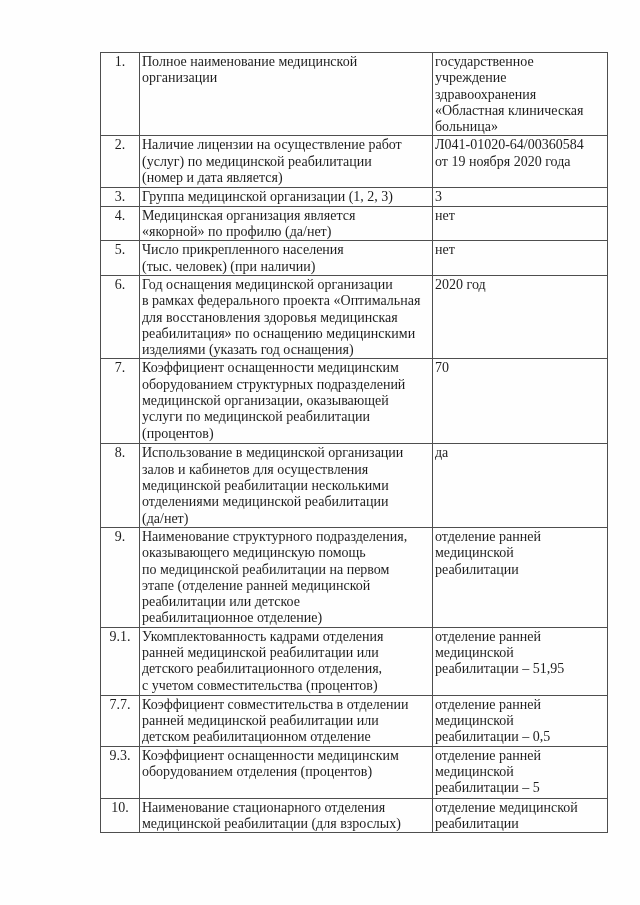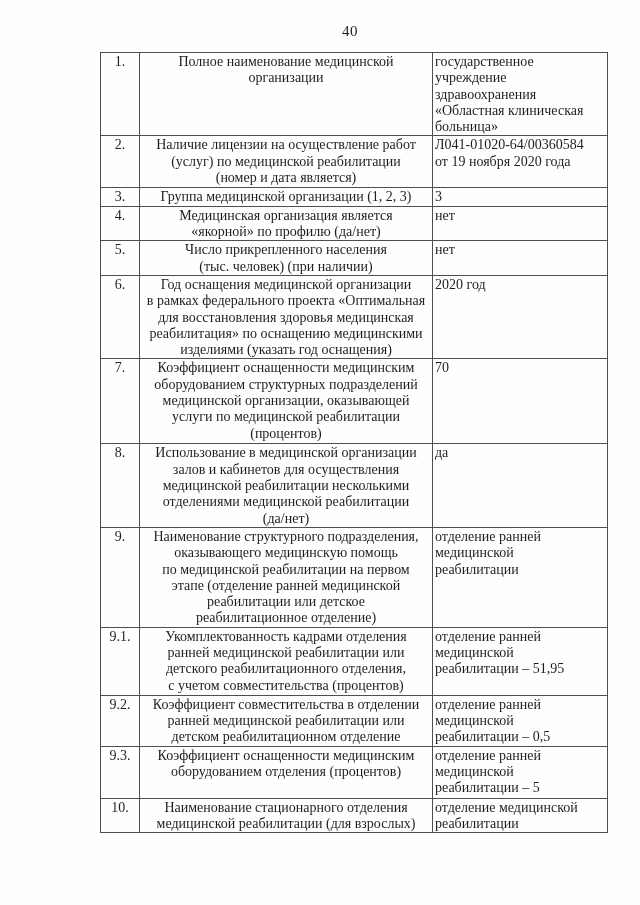--- a/index.html
+++ b/index.html
@@ -48,21 +48,20 @@
     overflow: hidden;
   }
   td.c-num {
     width: 34px;
     text-align: center;
   }
   td.c-q {
     width: 288px;
     white-space: pre-line;
     padding-left: 3px;
-    text-align: center;
   }
   td.c-a {
     width: 170px;
     text-align: left;
     white-space: pre-line;
   }
   tr.r0  { height: 83px; }
   tr.r1  { height: 52px; }
   tr.r2  { height: 18px; }
   tr.r3  { height: 33px; }
@@ -74,21 +73,20 @@
   tr.r9  { height: 68px; margin-left: 23px; }
   tr.r10 { height: 51px; }
   tr.r11 { height: 52px; padding-left: 44px; }
   tr.r12 { height: 32px; }
 </style>
 </head>
 <body>
 
 <div class="page">
 
-  <div class="page-number">40</div>
 
   <table class="doc-table">
     <tbody>
       <tr class="r0">
         <td class="c-num">1.</td>
         <td class="c-q">Полное наименование медицинской
 организации</td>
         <td class="c-a">государственное
 учреждение
 здравоохранения
@@ -163,21 +161,21 @@
         <td class="c-num">9.1.</td>
         <td class="c-q">Укомплектованность кадрами отделения
 ранней медицинской реабилитации или
 детского реабилитационного отделения,
 с учетом совместительства (процентов)</td>
         <td class="c-a">отделение ранней
 медицинской
 реабилитации – 51,95</td>
       </tr>
       <tr class="r10">
-        <td class="c-num">9.2.</td>
+        <td class="c-num">7.7.</td>
         <td class="c-q">Коэффициент совместительства в отделении
 ранней медицинской реабилитации или
 детском реабилитационном отделение</td>
         <td class="c-a">отделение ранней
 медицинской
 реабилитации – 0,5</td>
       </tr>
       <tr class="r11">
         <td class="c-num">9.3.</td>
         <td class="c-q">Коэффициент оснащенности медицинским

